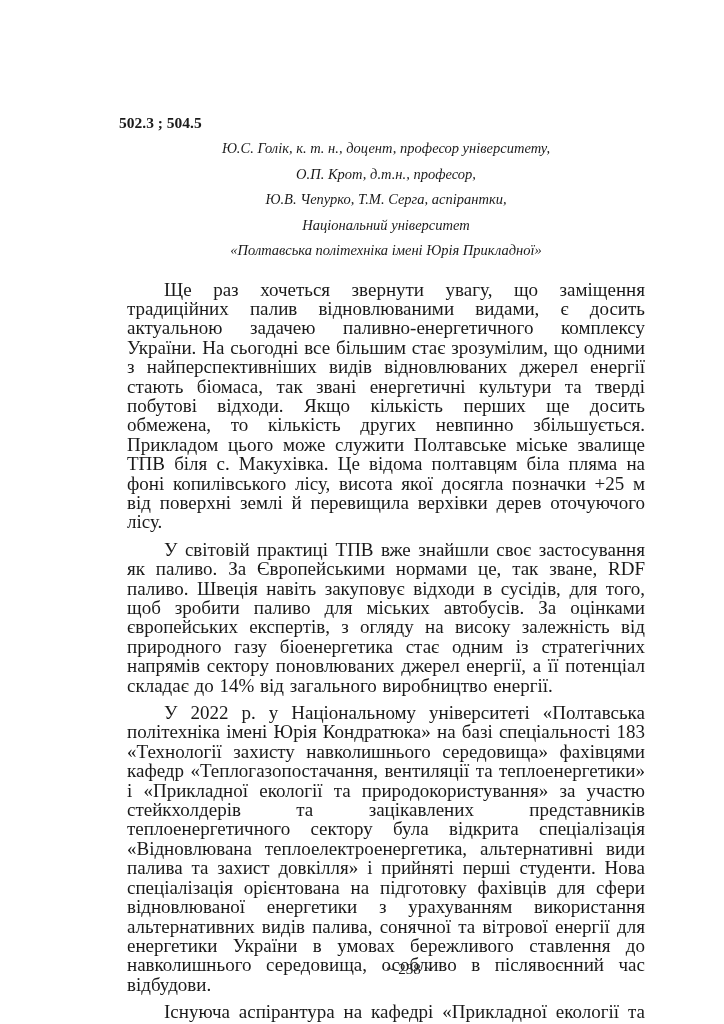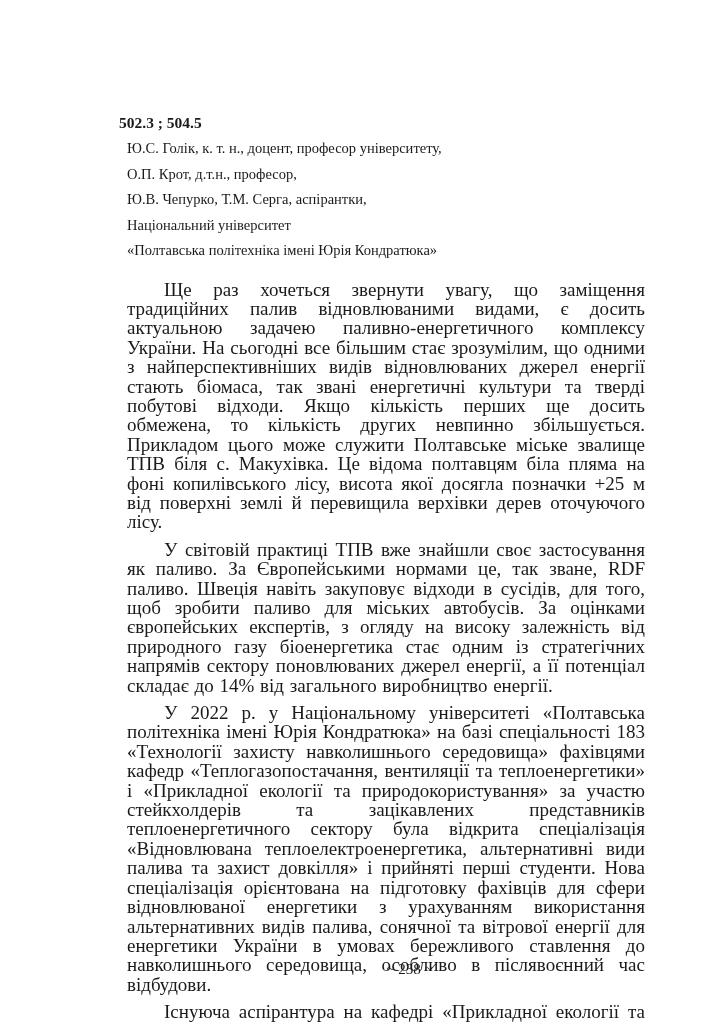--- a/index.html
+++ b/index.html
@@ -22,21 +22,22 @@
   }
 
   .udc {
     font-weight: bold;
     font-size: 15.5px;
     text-align: left;
     margin-bottom: 6px;
   }
 
   .authors {
-    text-align: left;
+    text-align: center;
+    font-style: italic;
     font-size: 14.5px;
     line-height: 17.5px;
     margin-bottom: 20px;
   }
 
   .paper-title {
     text-align: center;
     font-weight: bold;
     font-size: 18.5px;
     letter-spacing: 0.2px;
@@ -66,21 +67,21 @@
 
 <div class="page">
 
   <div class="udc">502.3 ; 504.5</div>
 
   <div class="authors">
     <div>Ю.С. Голік, к. т. н., доцент, професор університету,</div>
     <div>О.П. Крот, д.т.н., професор,</div>
     <div>Ю.В. Чепурко, Т.М. Серга, аспірантки,</div>
     <div>Національний університет</div>
-    <div>«Полтавська політехніка імені Юрія Кондратюка»</div>
+    <div>«Полтавська політехніка імені Юрія Прикладної»</div>
   </div>
 
 
   <div class="body-text">
     <p>Ще раз хочеться звернути увагу, що заміщення традиційних палив відновлюваними видами, є досить актуальною задачею паливно-енергетичного комплексу України. На сьогодні все більшим стає зрозумілим, що одними з найперспективніших видів відновлюваних джерел енергії стають біомаса, так звані енергетичні культури та тверді побутові відходи. Якщо кількість перших ще досить обмежена, то кількість других невпинно збільшується. Прикладом цього може служити Полтавське міське звалище ТПВ біля с. Макухівка. Це відома полтавцям біла пляма на фоні копилівського лісу, висота якої досягла позначки +25 м від поверхні землі й перевищила верхівки дерев оточуючого лісу.</p>
     <p>У світовій практиці ТПВ вже знайшли своє застосування як паливо. За Європейськими нормами це, так зване, RDF паливо. Швеція навіть закуповує відходи в сусідів, для того, щоб зробити паливо для міських автобусів. За оцінками європейських експертів, з огляду на високу залежність від природного газу біоенергетика стає одним із стратегічних напрямів сектору поновлюваних джерел енергії, а її потенціал складає до 14% від загального виробництво енергії.</p>
     <p>У 2022 р. у Національному університеті «Полтавська політехніка імені Юрія Кондратюка» на базі спеціальності 183 «Технології захисту навколишнього середовища» фахівцями кафедр «Теплогазопостачання, вентиляції та теплоенергетики» і «Прикладної екології та природокористування» за участю стейкхолдерів та зацікавлених представників теплоенергетичного сектору була відкрита спеціалізація «Відновлювана теплоелектроенергетика, альтернативні види палива та захист довкілля» і прийняті перші студенти. Нова спеціалізація орієнтована на підготовку фахівців для сфери відновлюваної енергетики з урахуванням використання альтернативних видів палива, сонячної та вітрової енергії для енергетики України в умовах бережливого ставлення до навколишнього середовища, особливо в післявоєнний час відбудови.</p>
     <p>Існуюча аспірантура на кафедрі «Прикладної екології та природокористування» дозволила зробити перші набори аспірантів, науковий напрямок досліджень яких націлений на пошук у межах Полтавської області нових альтернативних регіональних видів палива, що будуть завдавати найменший негативний вплив на довкілля Полтавщини.</p>
   </div>
 

